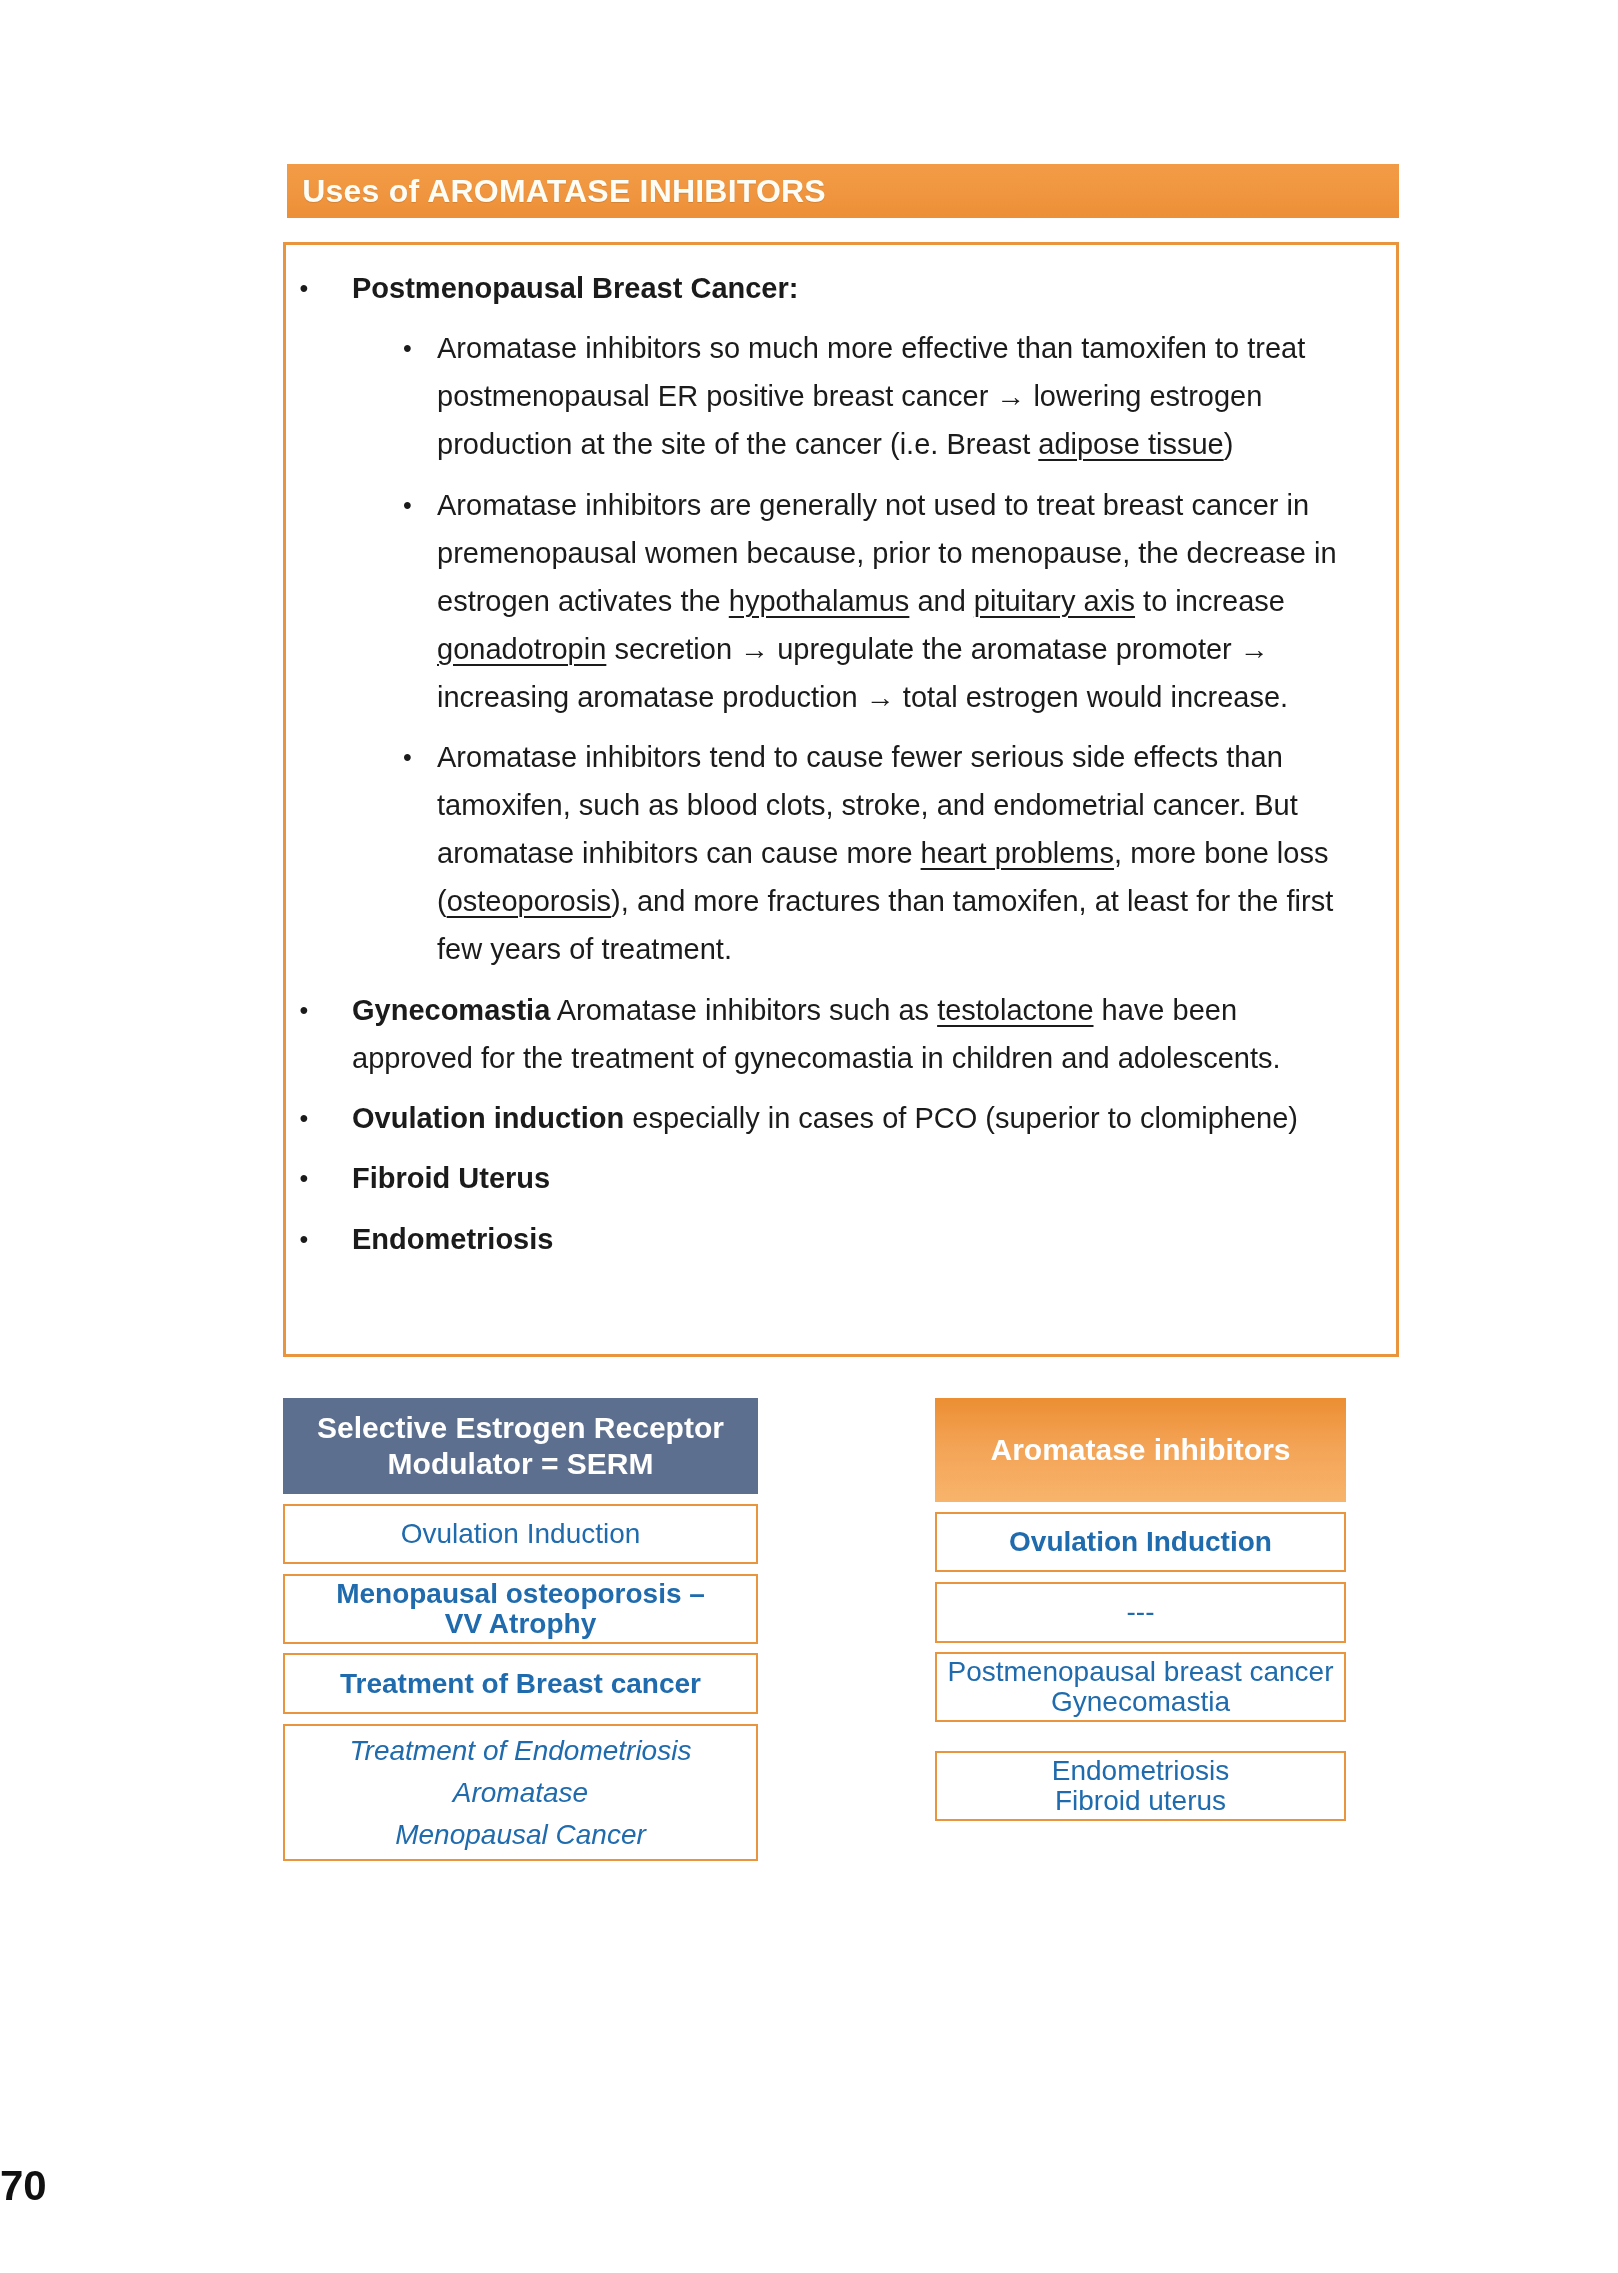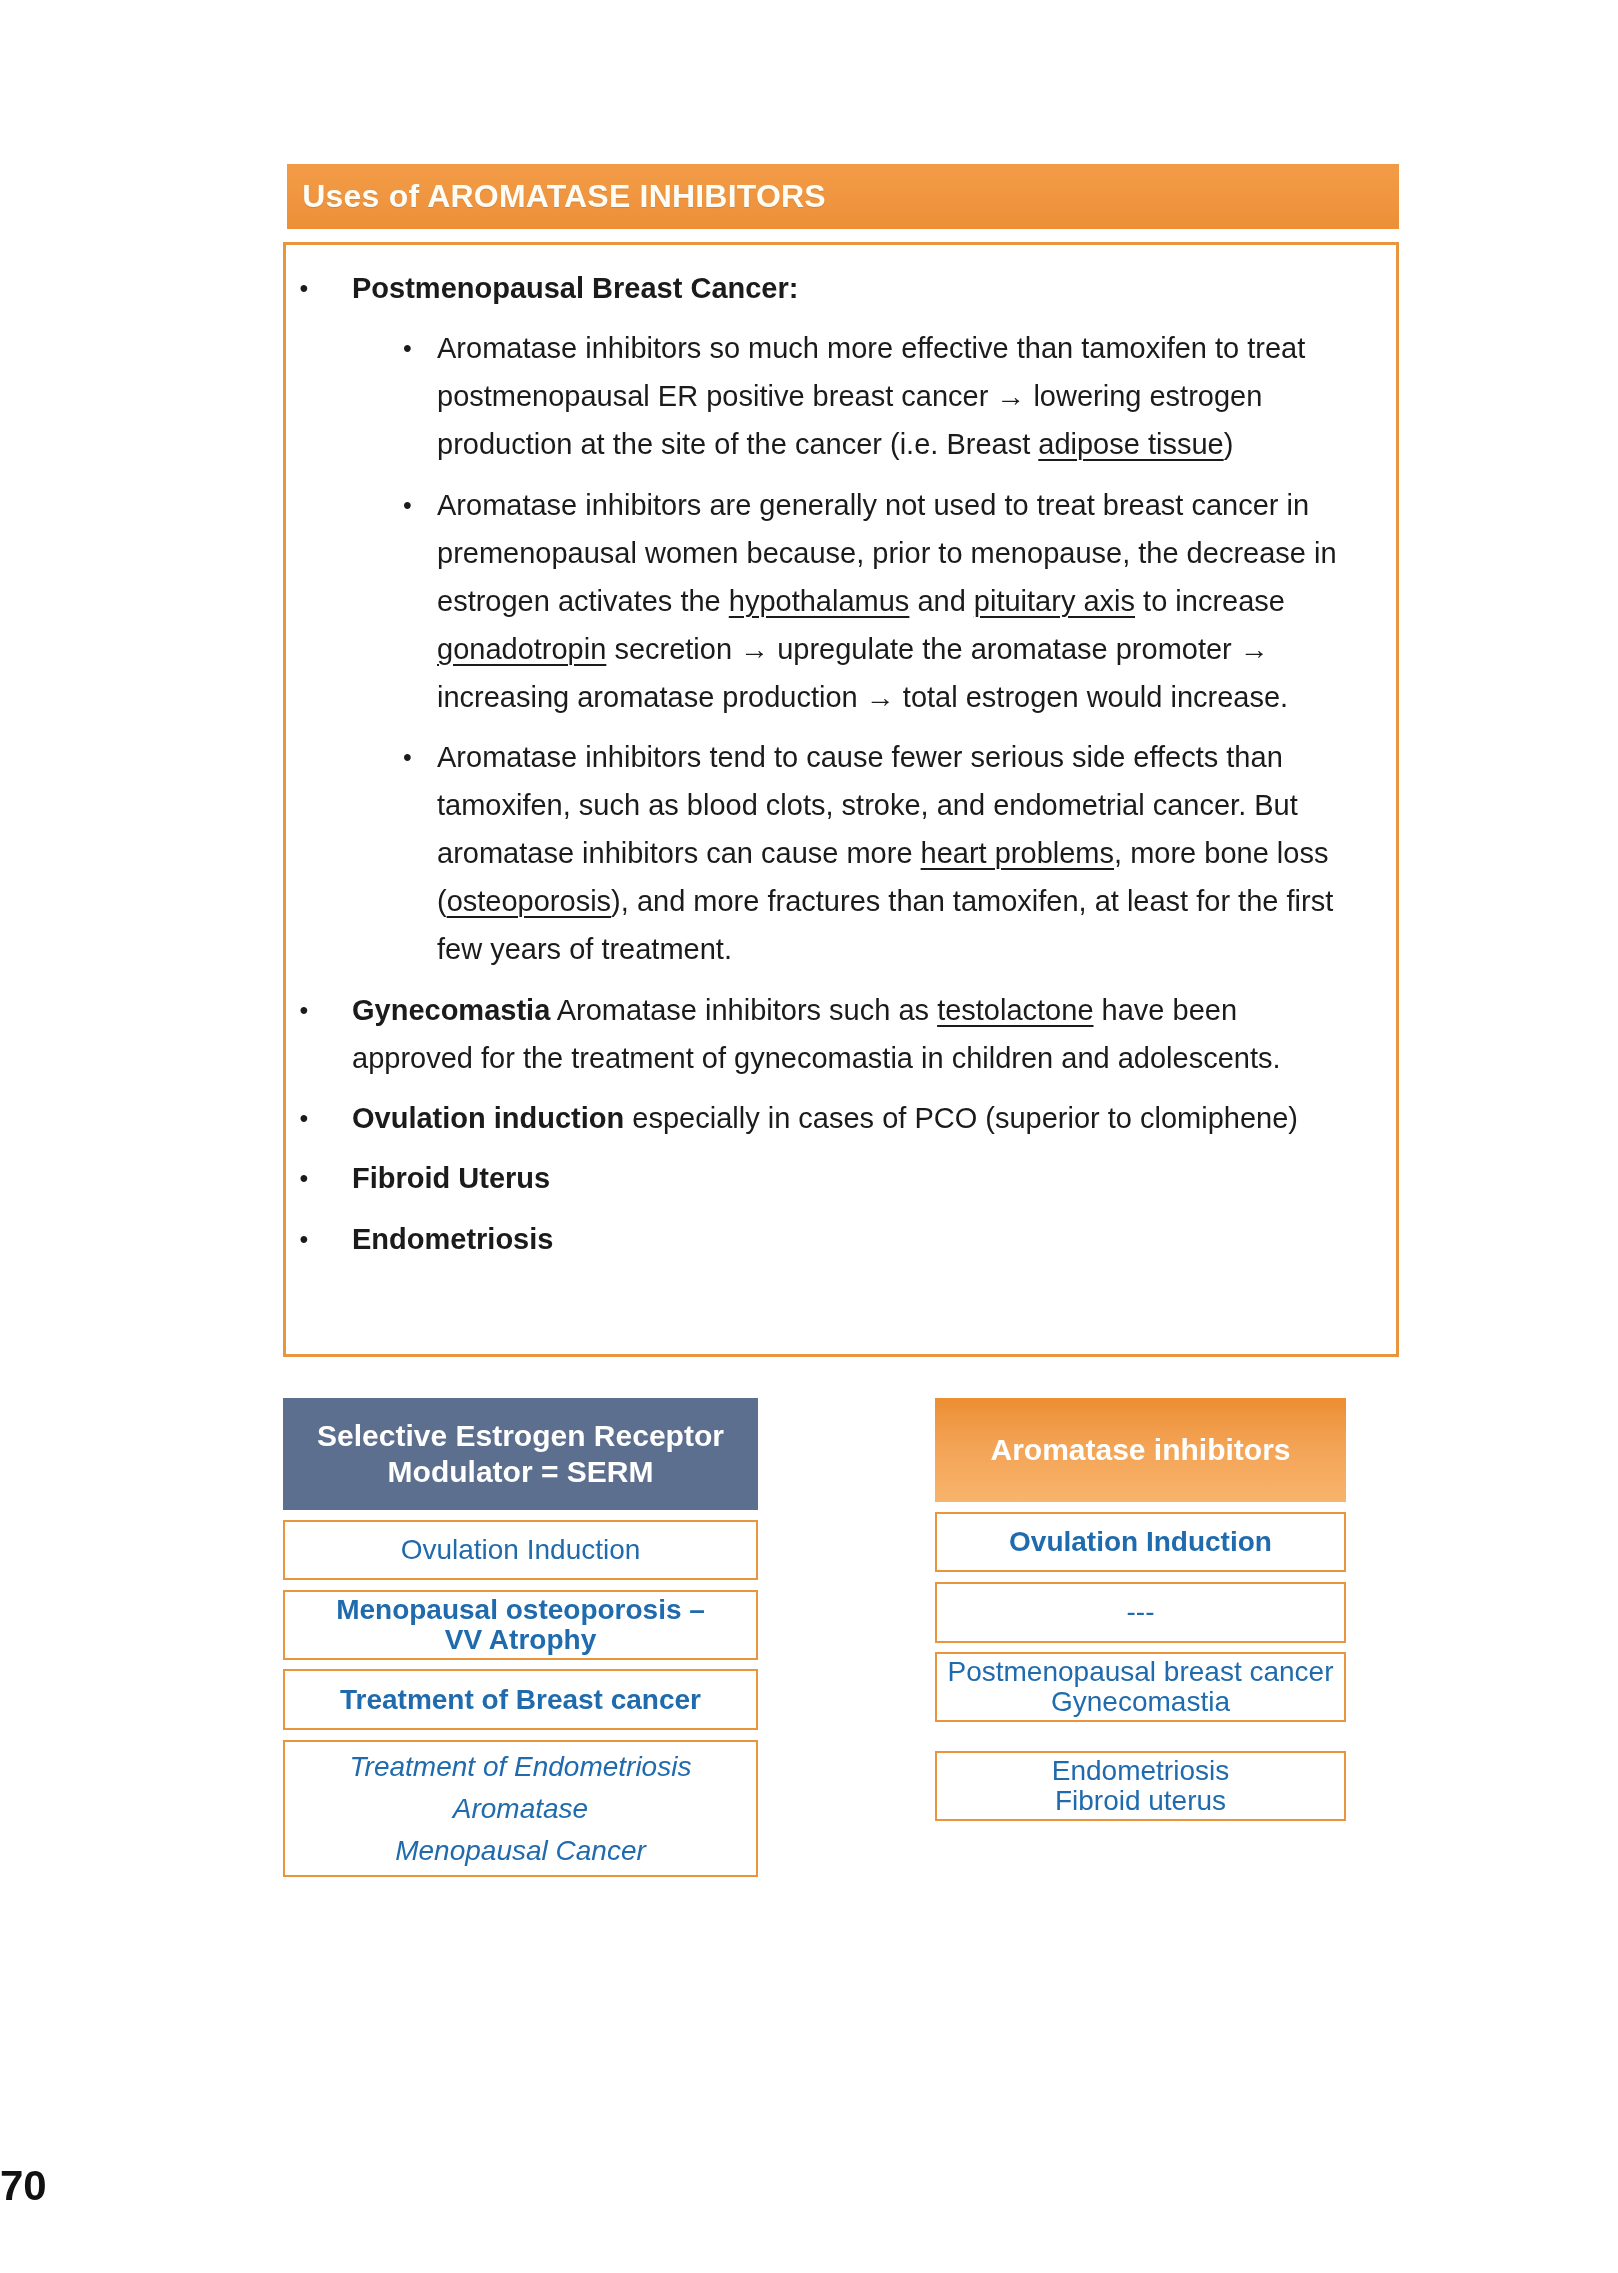--- a/index.html
+++ b/index.html
@@ -3,21 +3,21 @@
 <meta charset="utf-8">
 <style>
   html,body{margin:0;padding:0;}
   body{
     width:1618px;height:2273px;position:relative;background:#ffffff;
     font-family:"Liberation Sans", sans-serif;color:#1b1b1b;
     overflow:hidden;
   }
   
   .title-bar{
-    position:absolute;left:287px;top:164px;width:1112px;height:65px;
+    position:absolute;left:287px;top:164px;width:1112px;height:54px;
     background:linear-gradient(180deg,#f29b46 0%,#f0953f 60%,#ec8f36 100%);
     display:flex;align-items:center;box-sizing:border-box;padding-left:15.3px;
   }
   .title-bar .label{
     color:#fdfdf6;font-size:32px;font-weight:700;letter-spacing:0.2px;
     text-shadow:0 1px 1px rgba(0,0,0,.12);
   }
   
   .content-box{
     position:absolute;left:283px;top:242px;width:1116px;height:1115px;
@@ -34,21 +34,21 @@
   .bullet .bold{font-weight:700;}
   .bullet .ul{text-decoration:underline;text-underline-offset:4.8px;text-decoration-thickness:1.9px;}
   
   .mini-table{position:absolute;box-sizing:border-box;}
   .mini-table .thead{
     display:flex;align-items:center;justify-content:center;text-align:center;
     color:#ffffff;font-weight:700;font-size:30px;line-height:36px;
     box-sizing:border-box;padding:3.8px 19px;
   }
   .serm-table{left:283px;top:1398px;width:475px;}
-  .serm-table .thead{height:112px;background:#5c6f8e;}
+  .serm-table .thead{height:96px;background:#5c6f8e;}
   .ai-table{left:935px;top:1398px;width:411px;}
   .ai-table .thead{
     height:104px;
     background:linear-gradient(180deg,#ec8e33 0%,#f3a355 45%,#f8b46c 100%);
   }
   .trow{
     box-sizing:border-box;border:2.9px solid #e8953d;background:#ffffff;
     margin-top:9.6px;text-align:center;color:#1f6bad;
     font-size:28px;line-height:30px;padding:13.4px 7.6px;
   }

